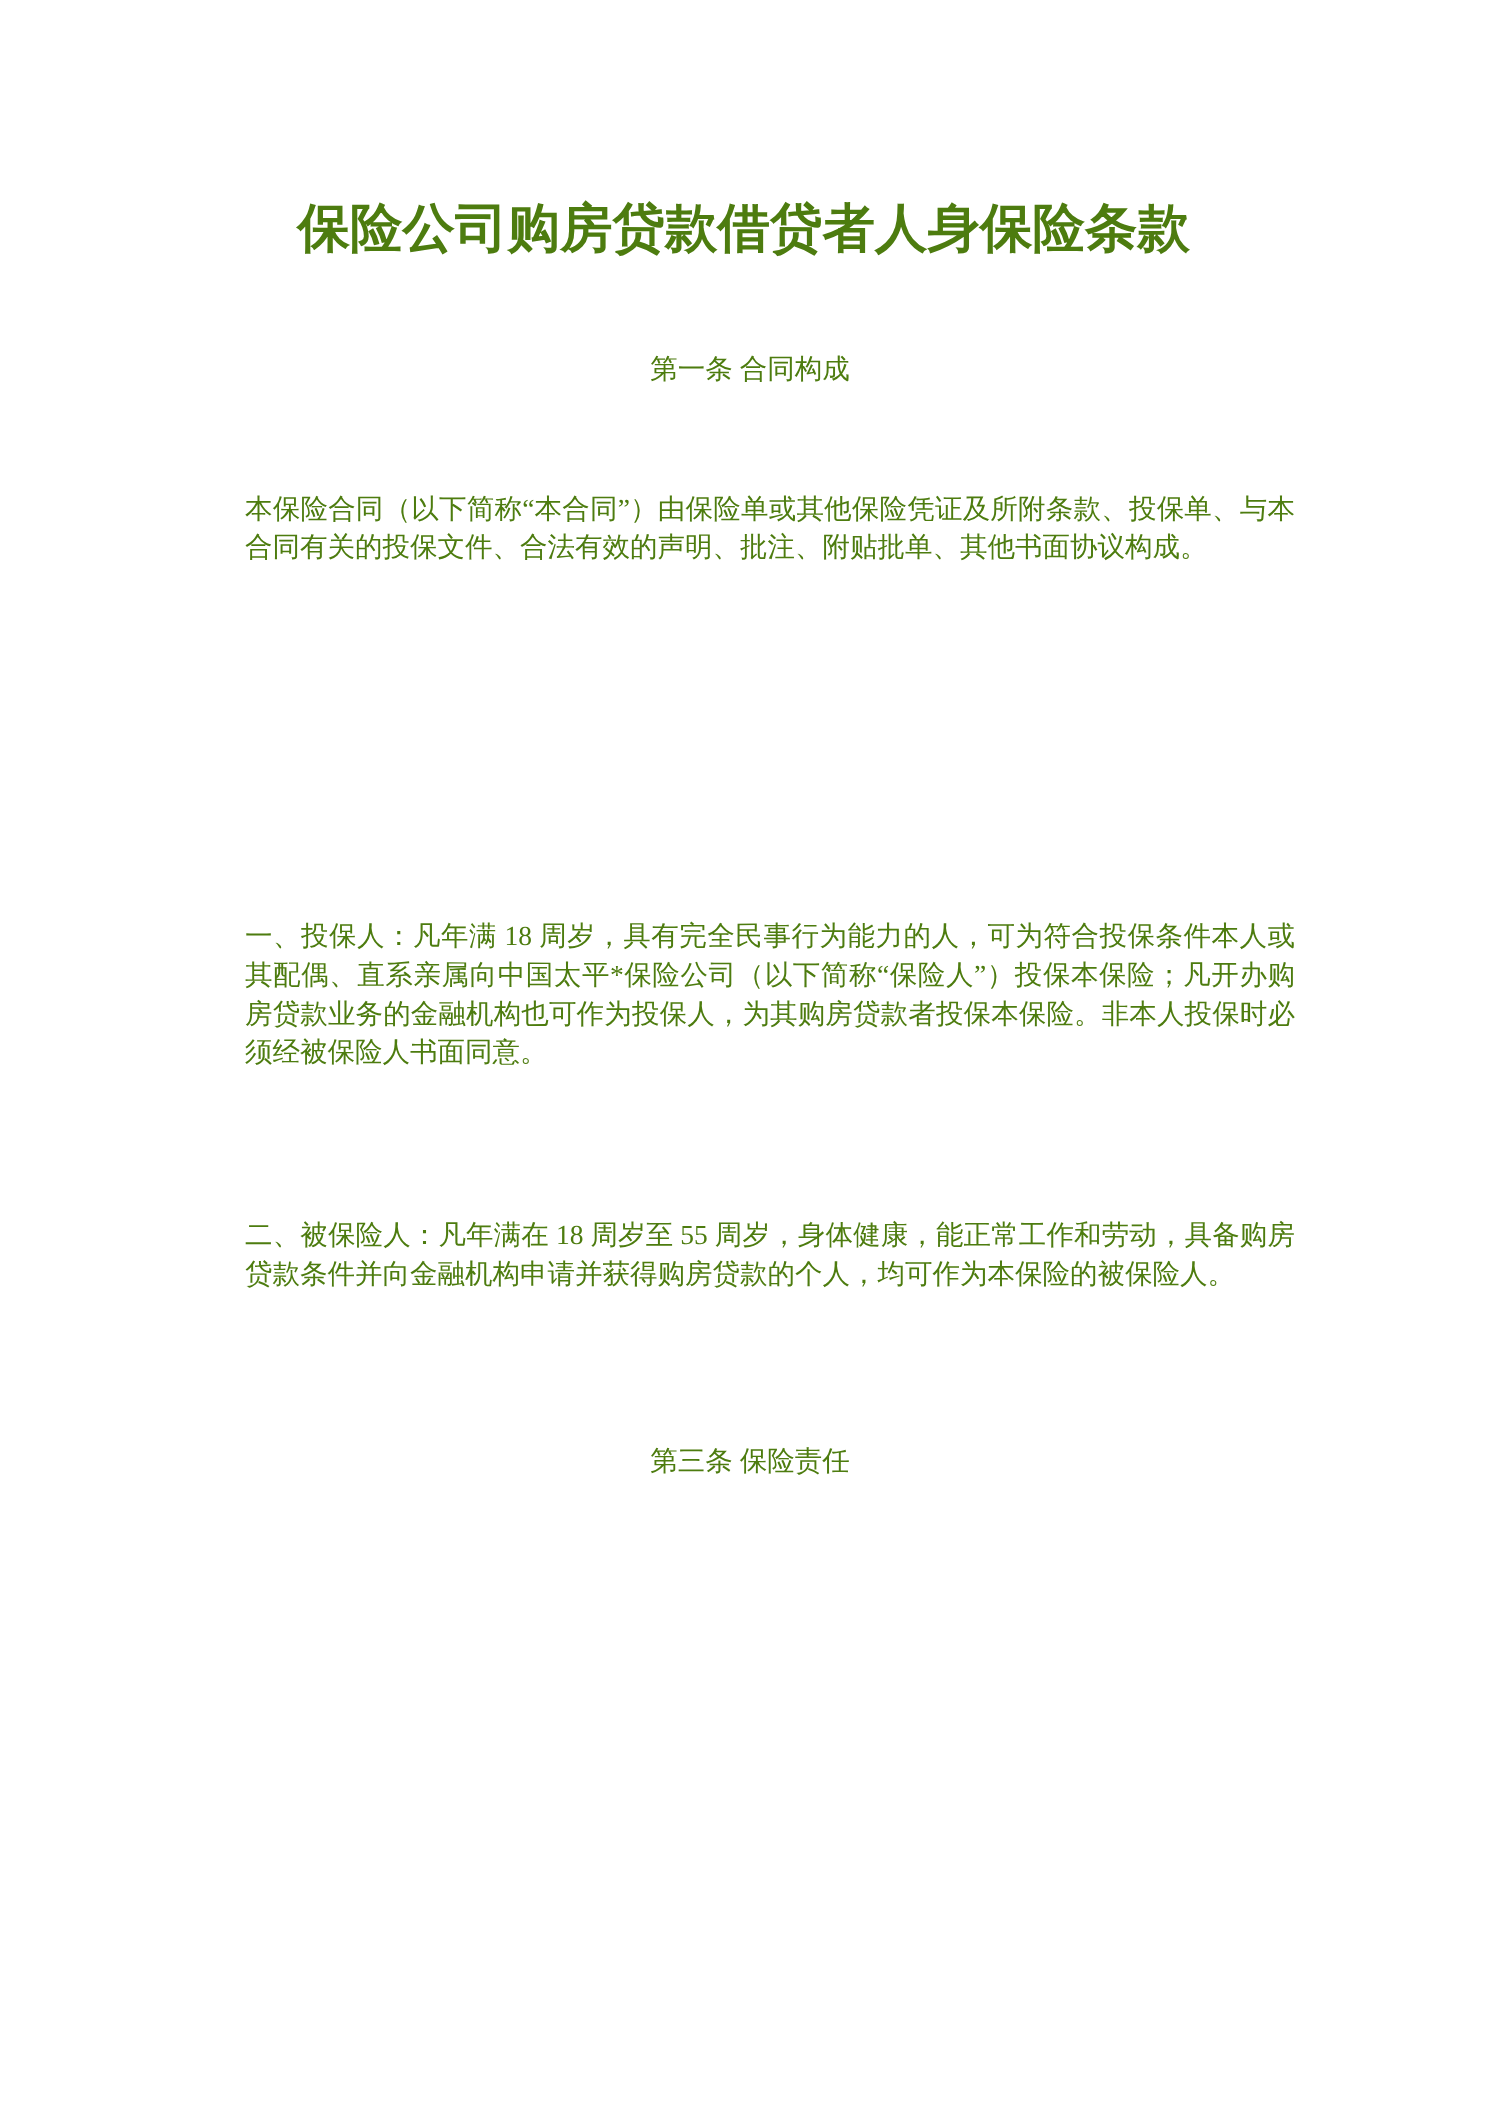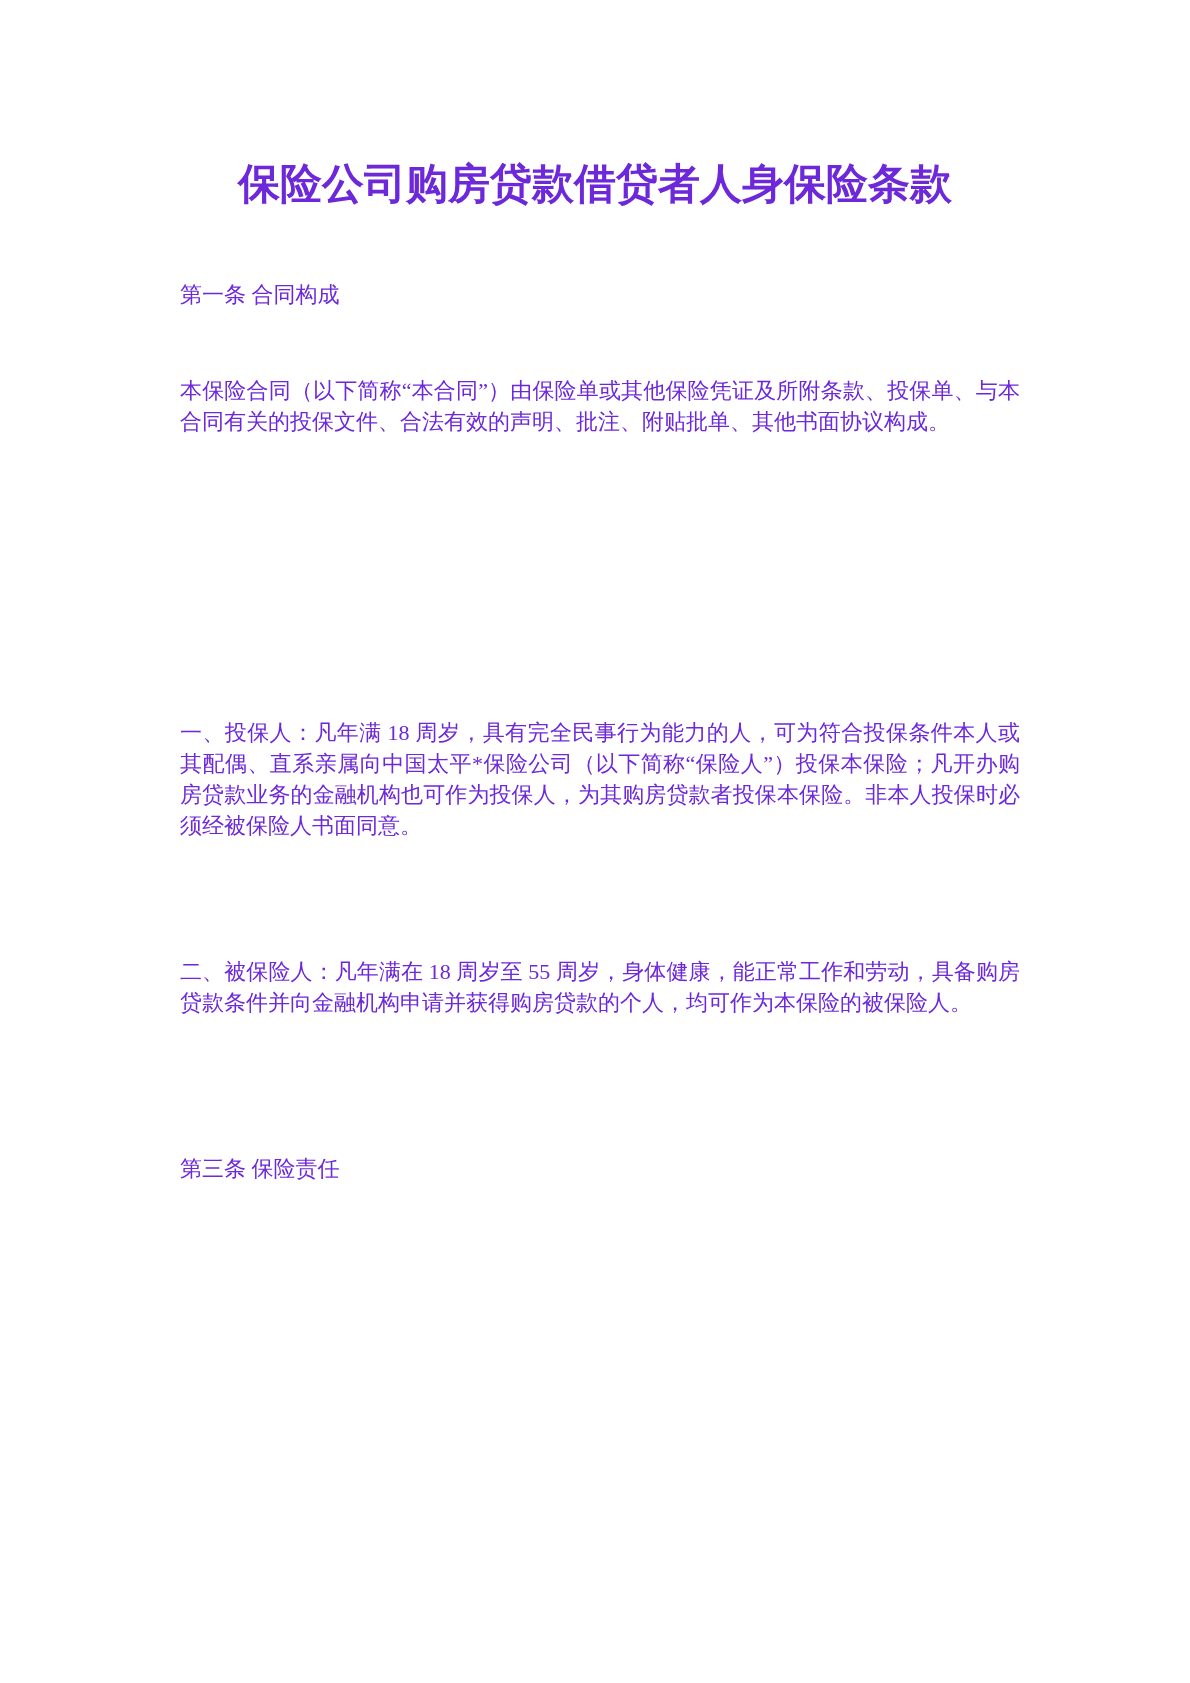--- a/index.html
+++ b/index.html
@@ -5,21 +5,21 @@
   html, body {
     margin: 0;
     padding: 0;
     background: #ffffff;
   }
   .page {
     position: relative;
     width: 1190px;
     height: 1683px;
     background: #ffffff;
-    color: #6d28d9;
+    color: #4d7c0f;
     font-family: "Liberation Serif", "DejaVu Serif", serif;
     overflow: hidden;
   }
   .doc-title {
     position: absolute;
     top: 158px;
     left: 0;
     width: 100%;
     margin: 0;
     text-align: center;
@@ -29,26 +29,27 @@
   }
   .sec-heading {
     position: absolute;
     left: 180px;
     width: 840px;
     margin: 0;
     font-size: 22px;
     line-height: 31px;
     font-weight: normal;
     white-space: pre-wrap;
+    text-align: center;
   }
   .para {
     position: absolute;
     left: 180px;
     width: 840px;
-    margin: 0;
+    margin: 16px;
     font-size: 22px;
     line-height: 31px;
     text-align: justify;
   }
   .h-sec1 { top: 279px; }
   .p-sec1 { top: 375px; }
   .h-sec2 { top: 625px; }
   .p-sec2a { top: 717px; }
   .p-sec2b { top: 956px; }
   .h-sec3 { top: 1153px; }

